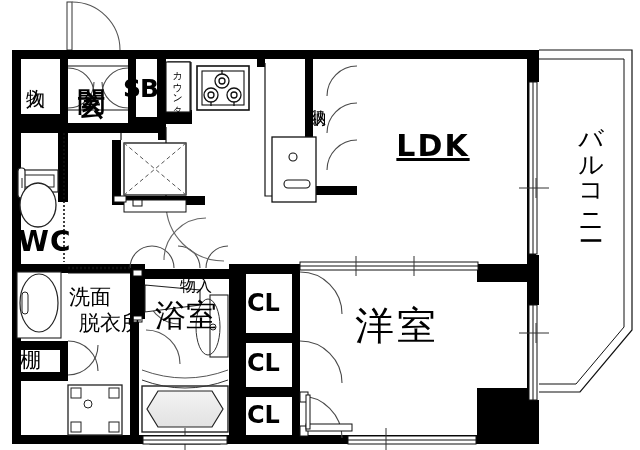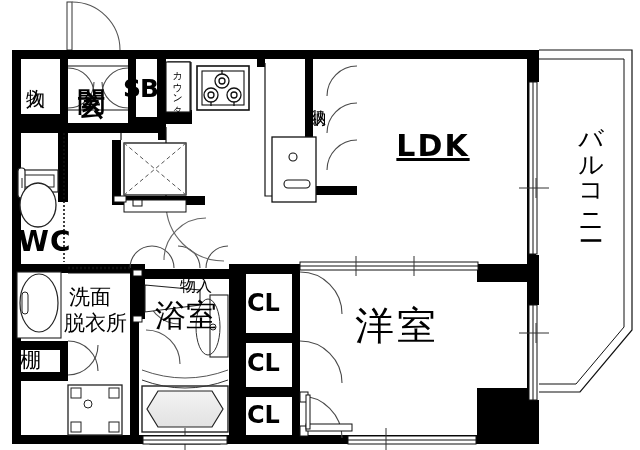--- a/index.html
+++ b/index.html
@@ -290,21 +290,21 @@
 
   <span class="lbl ctr" style="left:433px;top:146px;font-size:30px;font-weight:bold;letter-spacing:2px;text-decoration:underline;">LDK</span>
 
 
   <span class="lbl vert" style="left:578px;top:110px;font-size:25px;letter-spacing:1px;">バルコニー</span>
 
   <span class="lbl" style="left:18px;top:228px;font-size:28px;font-weight:bold;letter-spacing:1px;">WC</span>
 
   <span class="lbl" style="left:69px;top:287px;font-size:21px;text-align:center;">洗面</span>
 
-  <span class="lbl" style="left:64px;top:313px;font-size:21px;">脱衣所</span>
+  <span class="lbl" style="left:79px;top:313px;font-size:21px;">脱衣所</span>
 
   <span class="lbl" style="left:20px;top:350px;font-size:21px;">棚</span>
 
   <span class="lbl" style="left:180px;top:268px;font-size:16px;margin-top:10px;">物入</span>
 
   <span class="lbl" style="left:155px;top:300px;font-size:31px;">浴室</span>
 
   <span class="lbl" style="left:247px;top:291px;font-size:24px;font-weight:bold;">CL</span>
 
   <span class="lbl" style="left:247px;top:351px;font-size:24px;font-weight:bold;">CL</span>

